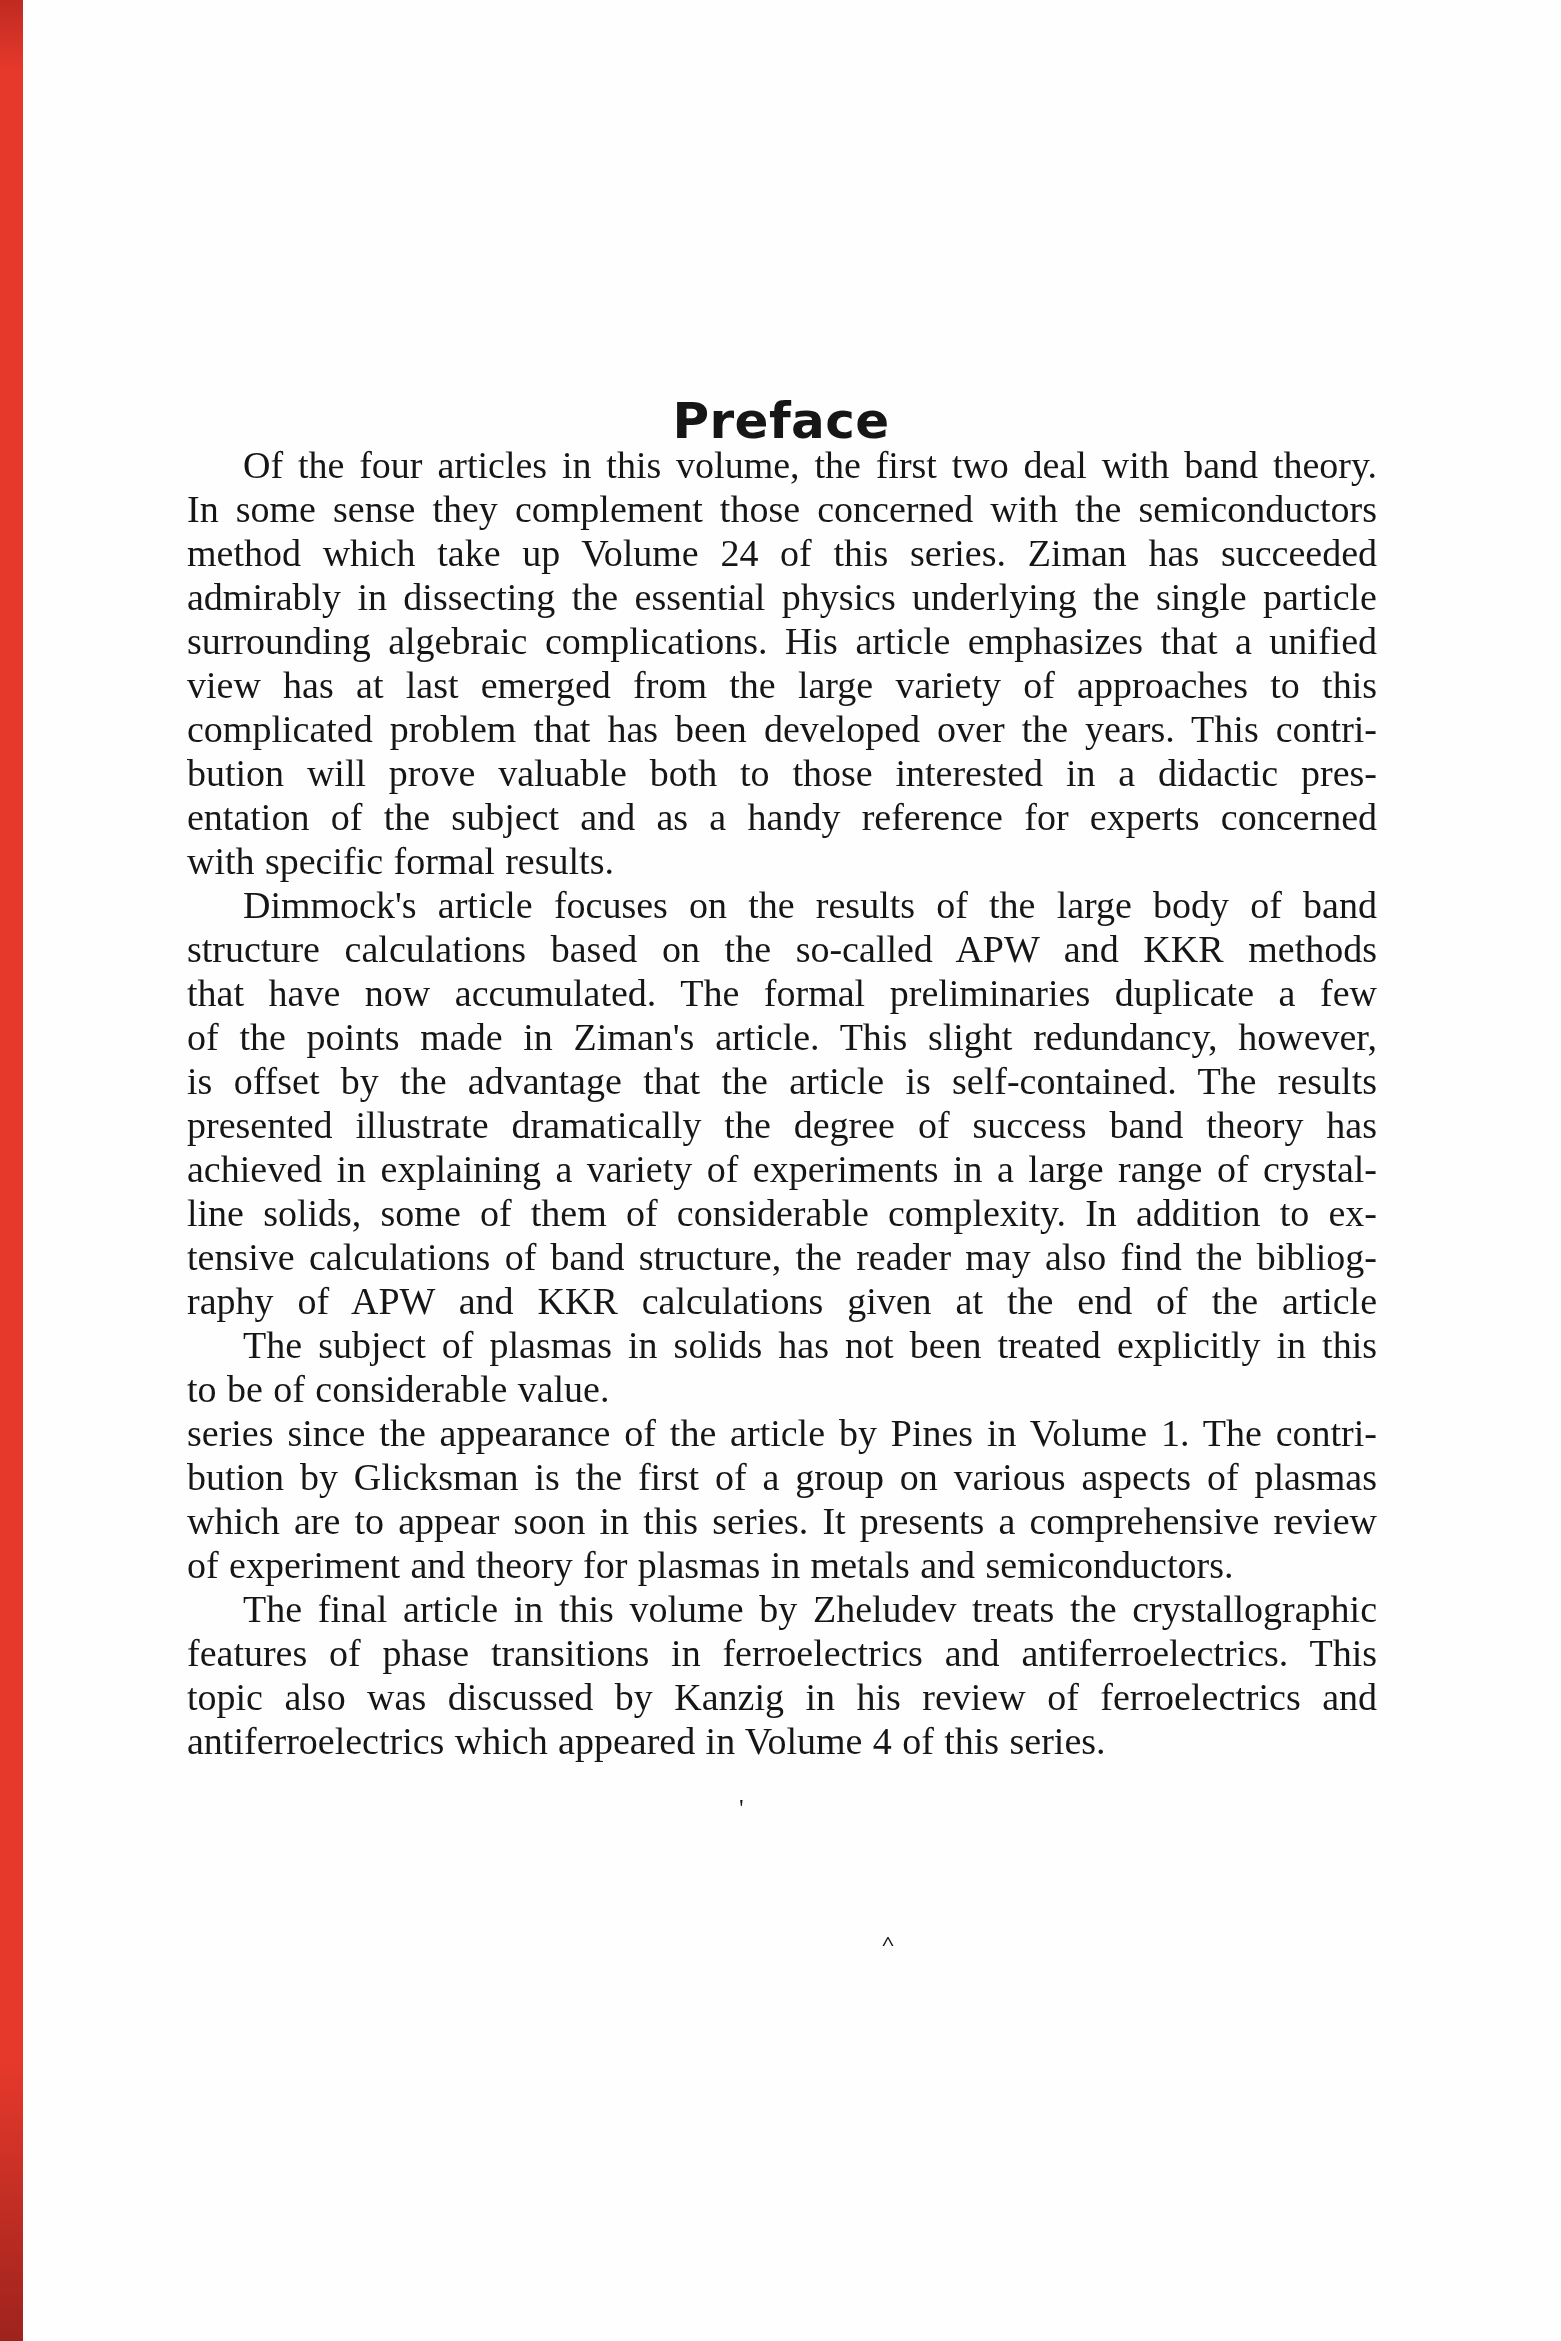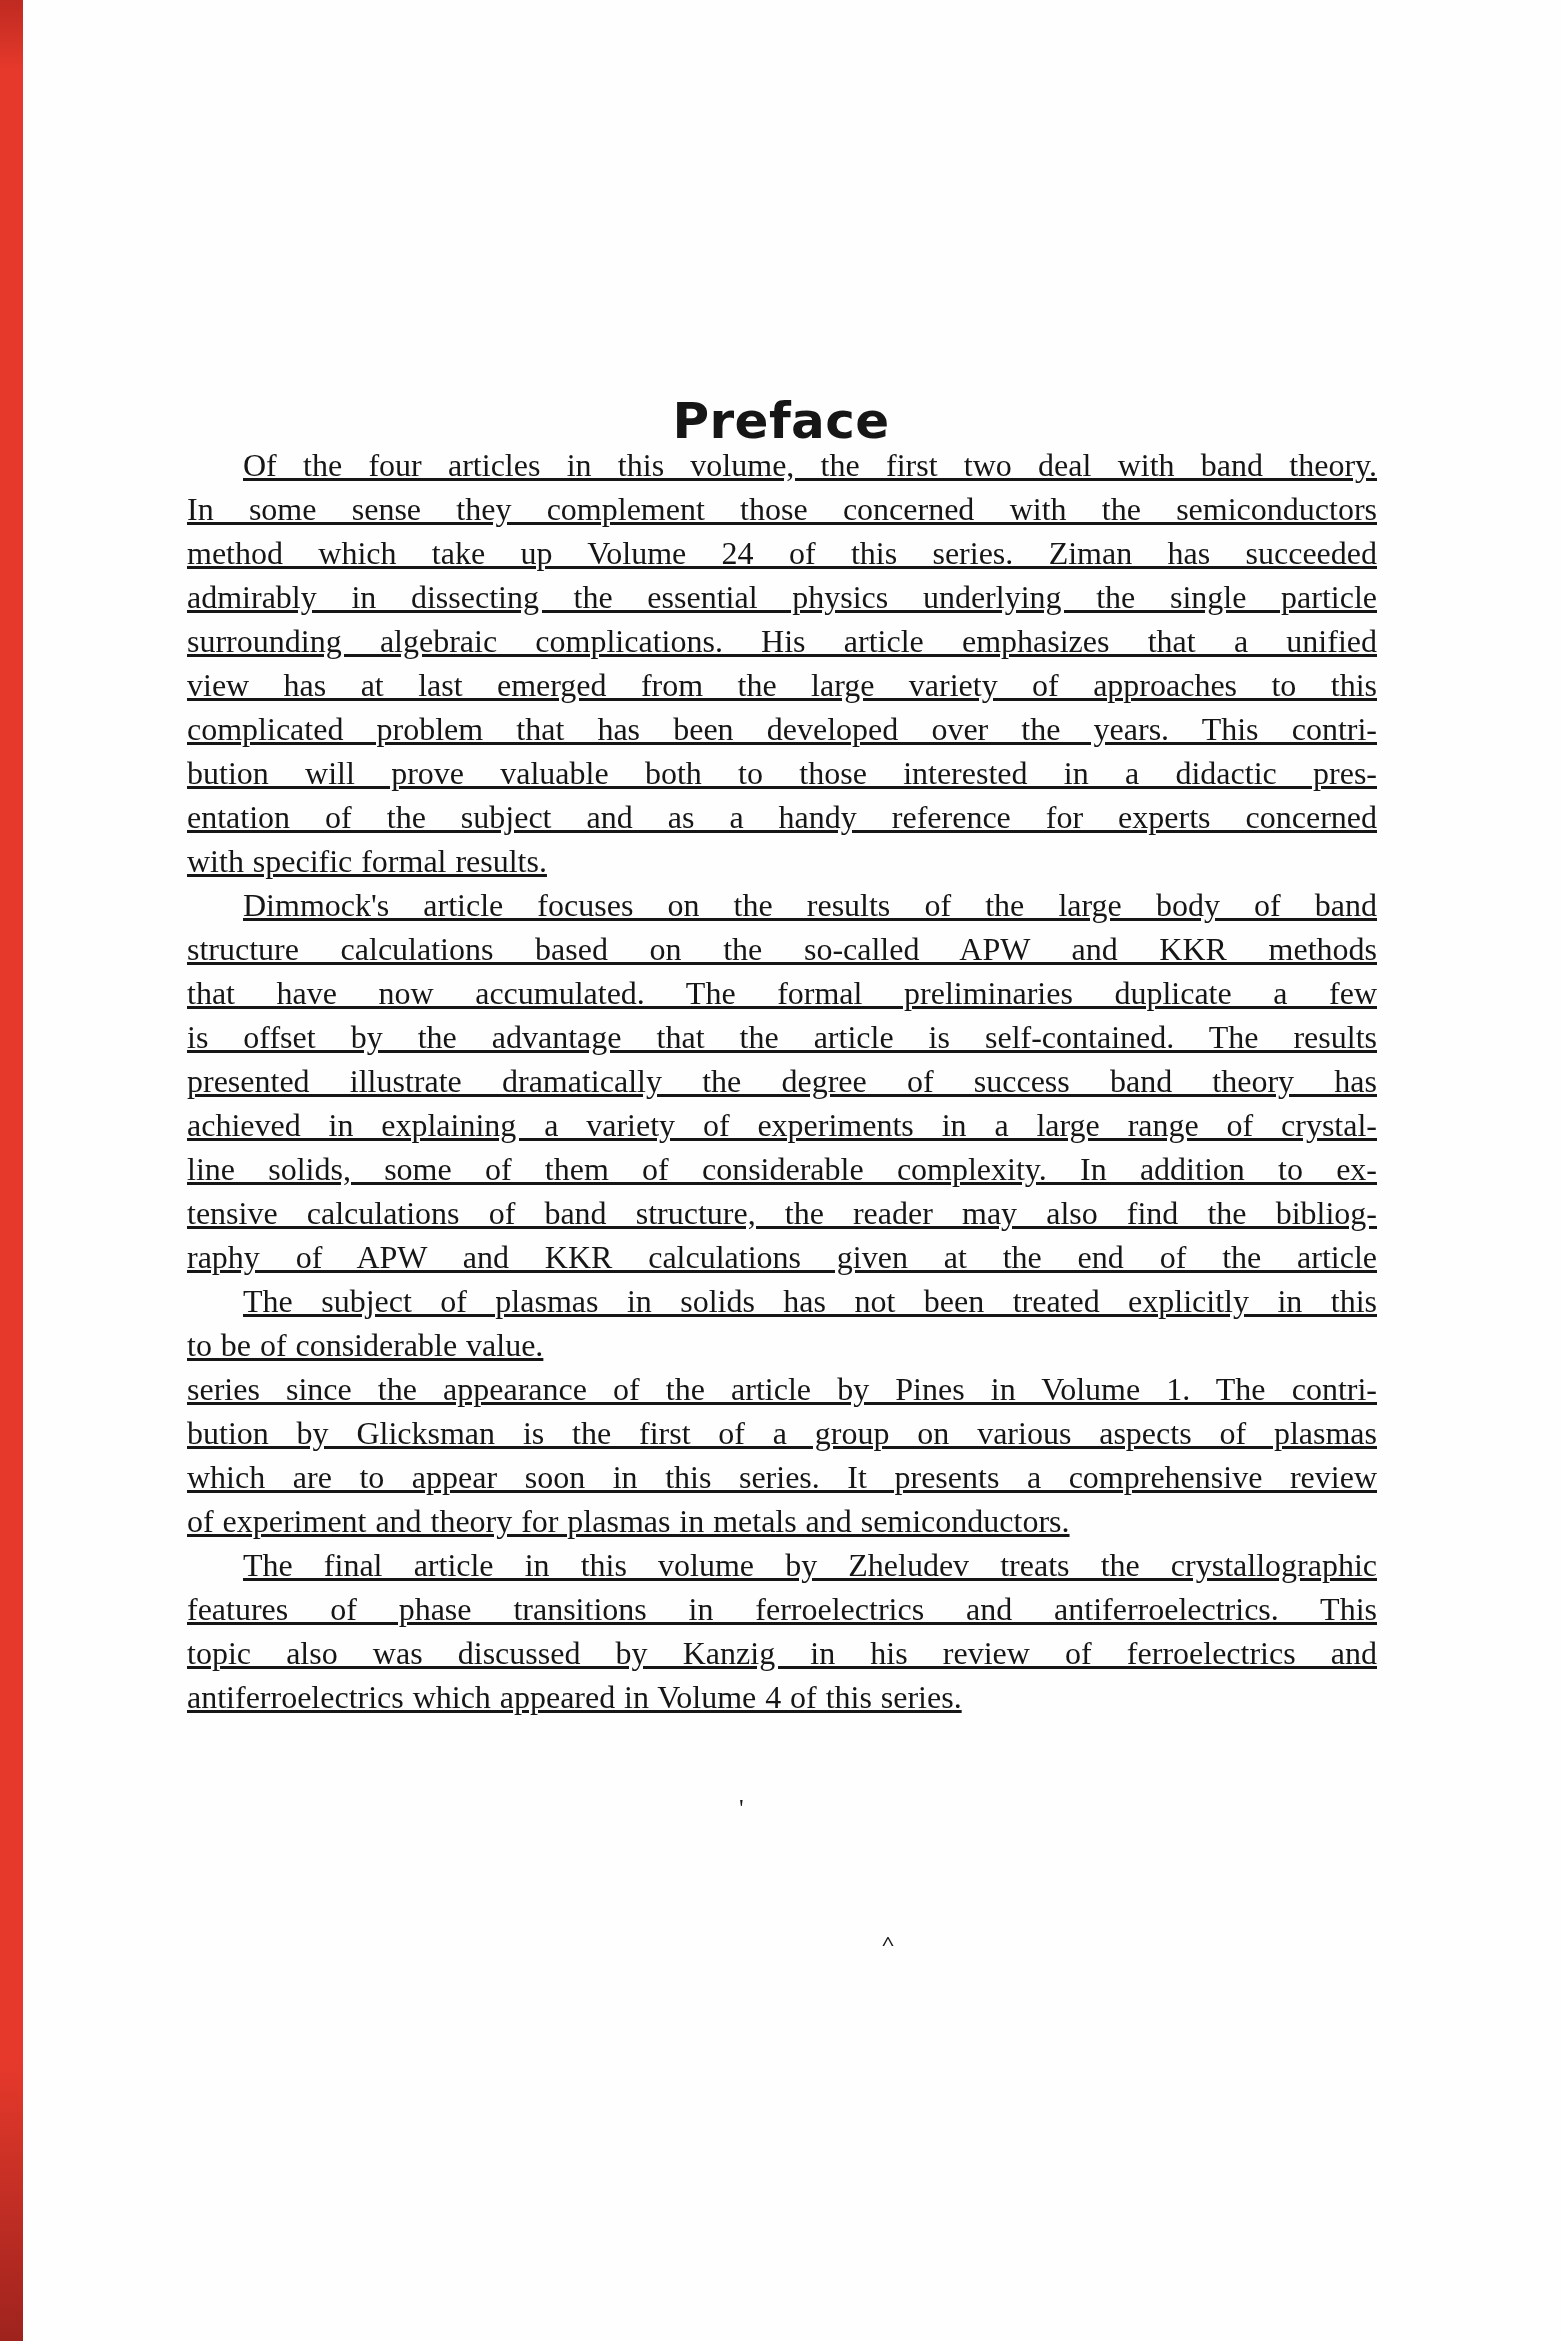--- a/index.html
+++ b/index.html
@@ -42,24 +42,23 @@
     font-weight:bold;
     font-size:50px;
     line-height:1;
     letter-spacing:0.4px;
   }
 
   .text-block{
     position:absolute;
     left:187px;top:443px;
     width:1190px;
-    font-size:32px;
+    font-size:38px;
     line-height:44px;
     word-spacing:0.9px;
-    text-decoration:underline;
   }
   .line{
     text-align:justify;
     text-align-last:justify;
     white-space:normal;
   }
   .line.first{ text-indent:56px; }
   .line.last{ text-align-last:left; }
 
   .speck{
@@ -86,20 +85,21 @@
       <div class="line">admirably in dissecting the essential physics underlying the single particle</div>
       <div class="line">surrounding algebraic complications. His article emphasizes that a unified</div>
       <div class="line">view has at last emerged from the large variety of approaches to this</div>
       <div class="line">complicated problem that has been developed over the years. This contri-</div>
       <div class="line">bution will prove valuable both to those interested in a didactic pres-</div>
       <div class="line">entation of the subject and as a handy reference for experts concerned</div>
       <div class="line last">with specific formal results.</div>
       <div class="line first">Dimmock's article focuses on the results of the large body of band</div>
       <div class="line">structure calculations based on the so-called APW and KKR methods</div>
       <div class="line">that have now accumulated. The formal preliminaries duplicate a few</div>
+      <div class="line">of the points made in Ziman's article. This slight redundancy, however,</div>
       <div class="line">is offset by the advantage that the article is self-contained. The results</div>
       <div class="line">presented illustrate dramatically the degree of success band theory has</div>
       <div class="line">achieved in explaining a variety of experiments in a large range of crystal-</div>
       <div class="line">line solids, some of them of considerable complexity. In addition to ex-</div>
       <div class="line">tensive calculations of band structure, the reader may also find the bibliog-</div>
       <div class="line">raphy of APW and KKR calculations given at the end of the article</div>
       <div class="line first">The subject of plasmas in solids has not been treated explicitly in this</div>
       <div class="line last">to be of considerable value.</div>
       <div class="line">series since the appearance of the article by Pines in Volume 1. The contri-</div>
       <div class="line">bution by Glicksman is the first of a group on various aspects of plasmas</div>

